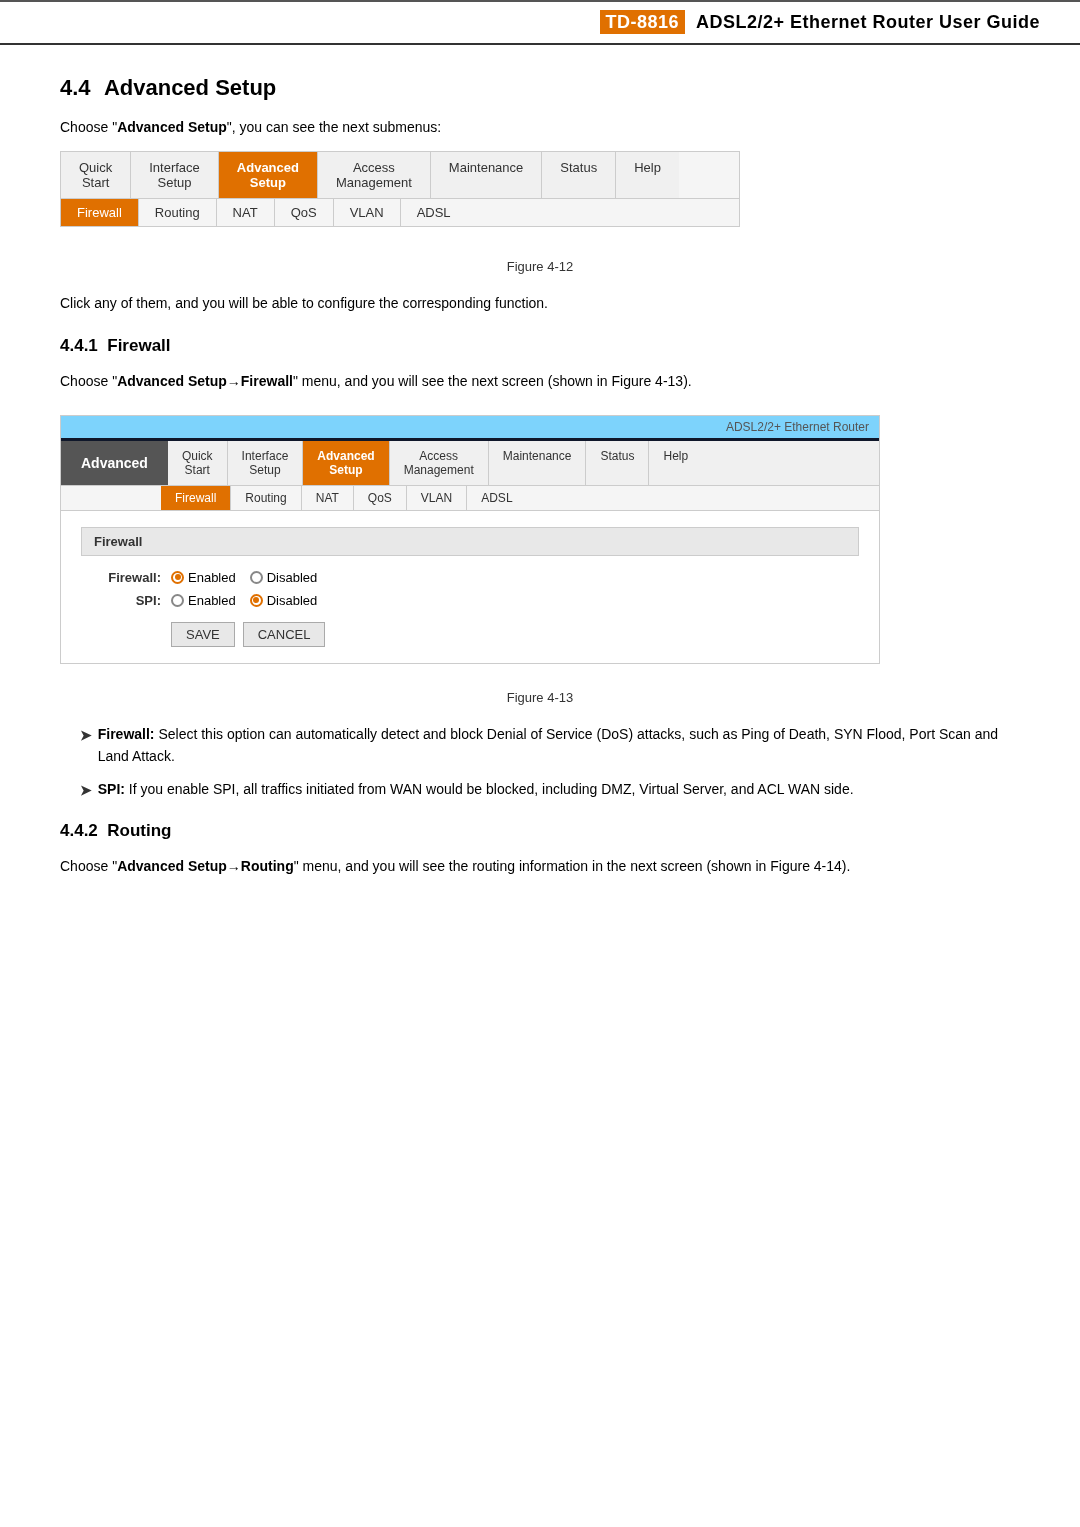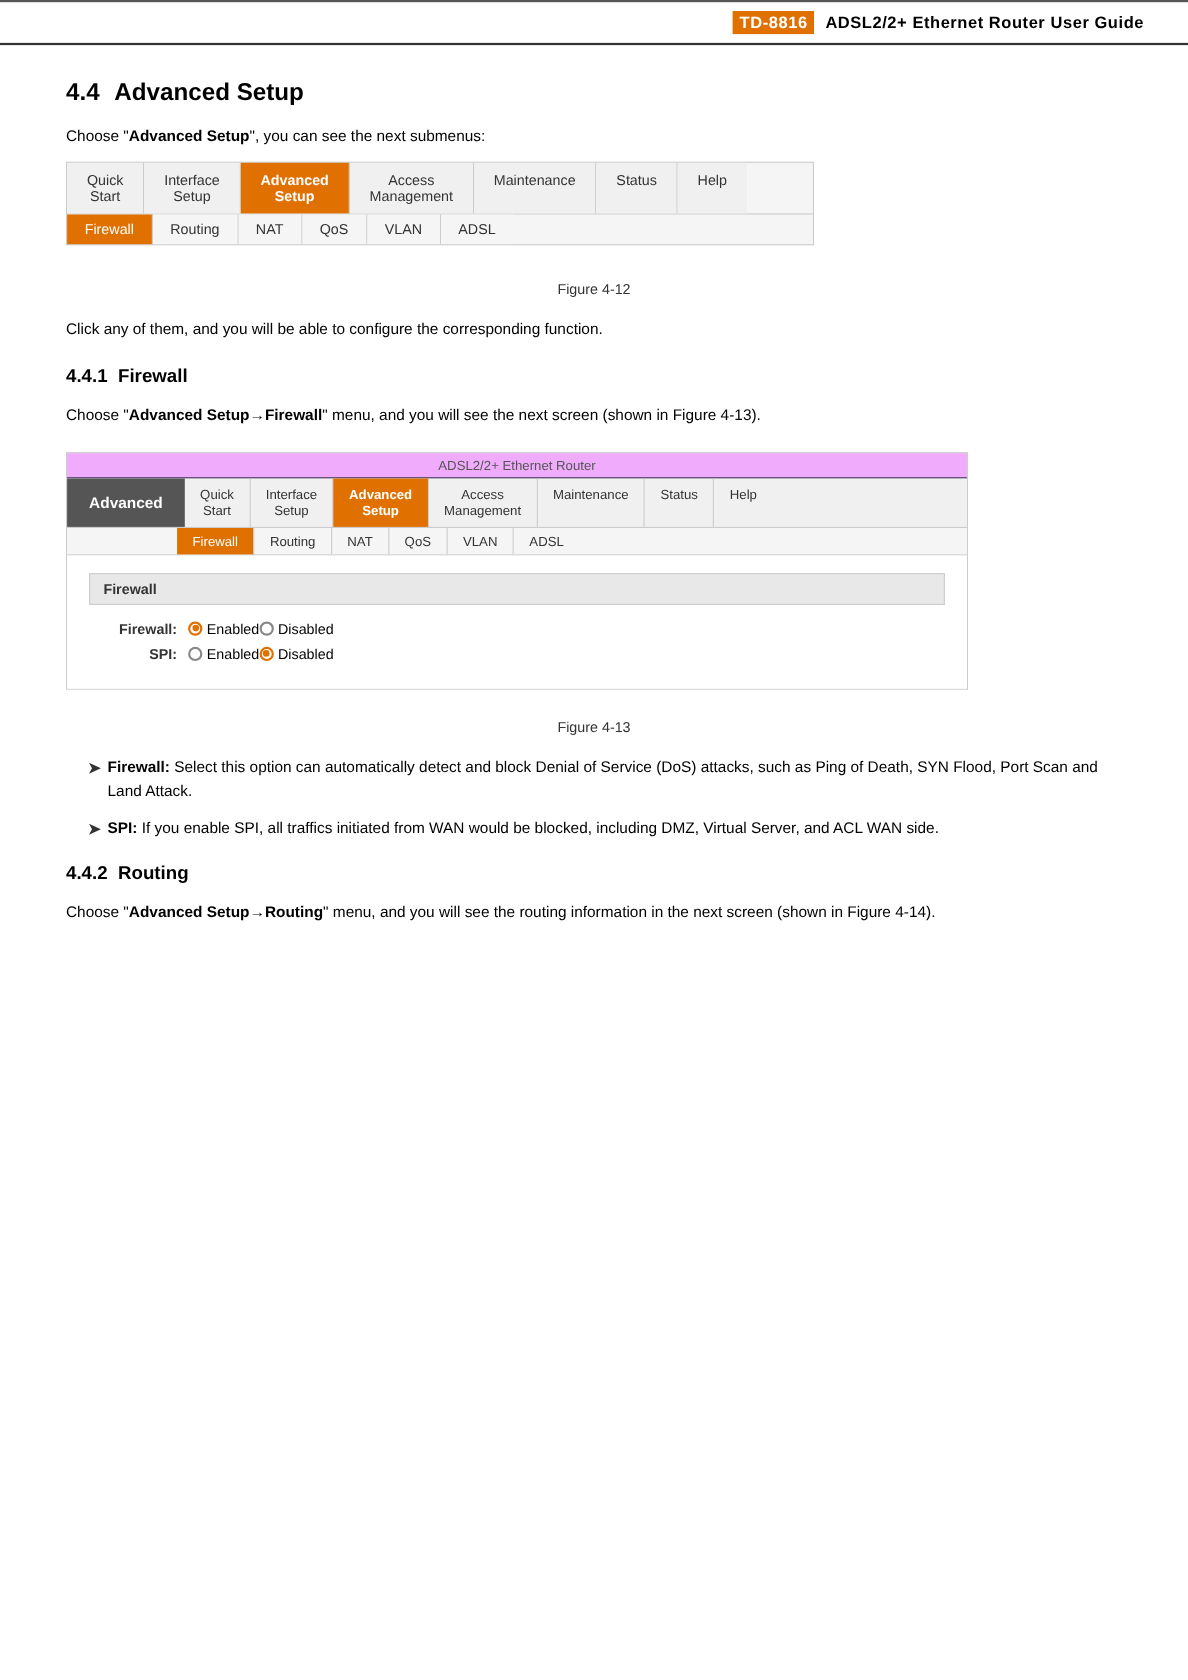--- a/index.html
+++ b/index.html
@@ -15,21 +15,21 @@
 
     
     .page-header {
       border-bottom: 2px solid #333;
       padding: 10px 40px;
       display: flex;
       justify-content: flex-end;
       align-items: center;
     }
     .page-header-title {
-      font-size: 15px;
+      font-size: 18px;
       font-weight: bold;
       letter-spacing: 0.5px;
     }
     .page-header-title span.model {
       background: #e07000;
       color: #fff;
       padding: 2px 6px;
       margin-right: 6px;
       font-weight: bold;
     }
@@ -126,26 +126,26 @@
 
     
     .router-ui {
       border: 1px solid #ccc;
       background: #f9f9f9;
       width: 100%;
       max-width: 820px;
       margin-bottom: 6px;
     }
     .router-ui-header {
-      background: #f0abfc;
-      text-align: center;
+      background: #7dd3fc;
+      text-align: right;
       padding: 4px 10px;
       font-size: 12px;
       color: #555;
-      border-bottom: 1px solid #0f172a;
+      border-bottom: 3px solid #0f172a;
     }
     .router-ui-nav-top {
       display: flex;
       background: #f0f0f0;
       border-bottom: 1px solid #ccc;
     }
     .router-ui-nav-top-left {
       background: #555;
       color: #fff;
       padding: 10px 20px;
@@ -217,20 +217,21 @@
     .form-label {
       min-width: 80px;
       text-align: right;
       margin-right: 10px;
       font-weight: bold;
       color: #333;
     }
     .radio-group {
       display: flex;
       align-items: center;
+      gap: 14px;
     }
     .radio-option {
       display: flex;
       align-items: center;
       gap: 4px;
       font-size: 13px;
     }
     .radio-circle {
       width: 13px;
       height: 13px;
@@ -425,20 +426,24 @@
             <span>Enabled</span>
           </label>
           <label class="radio-option">
             <span class="radio-circle checked"></span>
             <span>Disabled</span>
           </label>
         </div>
       </div>
 
 
+      <div class="button-row">
+        <button class="btn-save">SAVE</button>
+        <button class="btn-cancel">CANCEL</button>
+      </div>
     </div>
   </div>
 
   <div class="figure-caption">Figure 4-13</div>
 
   
   <ul class="bullet-list">
     <li class="bullet-item">
       <span class="bullet-arrow">➤</span>
       <span><strong>Firewall:</strong> Select this option can automatically detect and block Denial of Service (DoS) attacks, such as Ping of Death, SYN Flood, Port Scan and Land Attack.</span>

